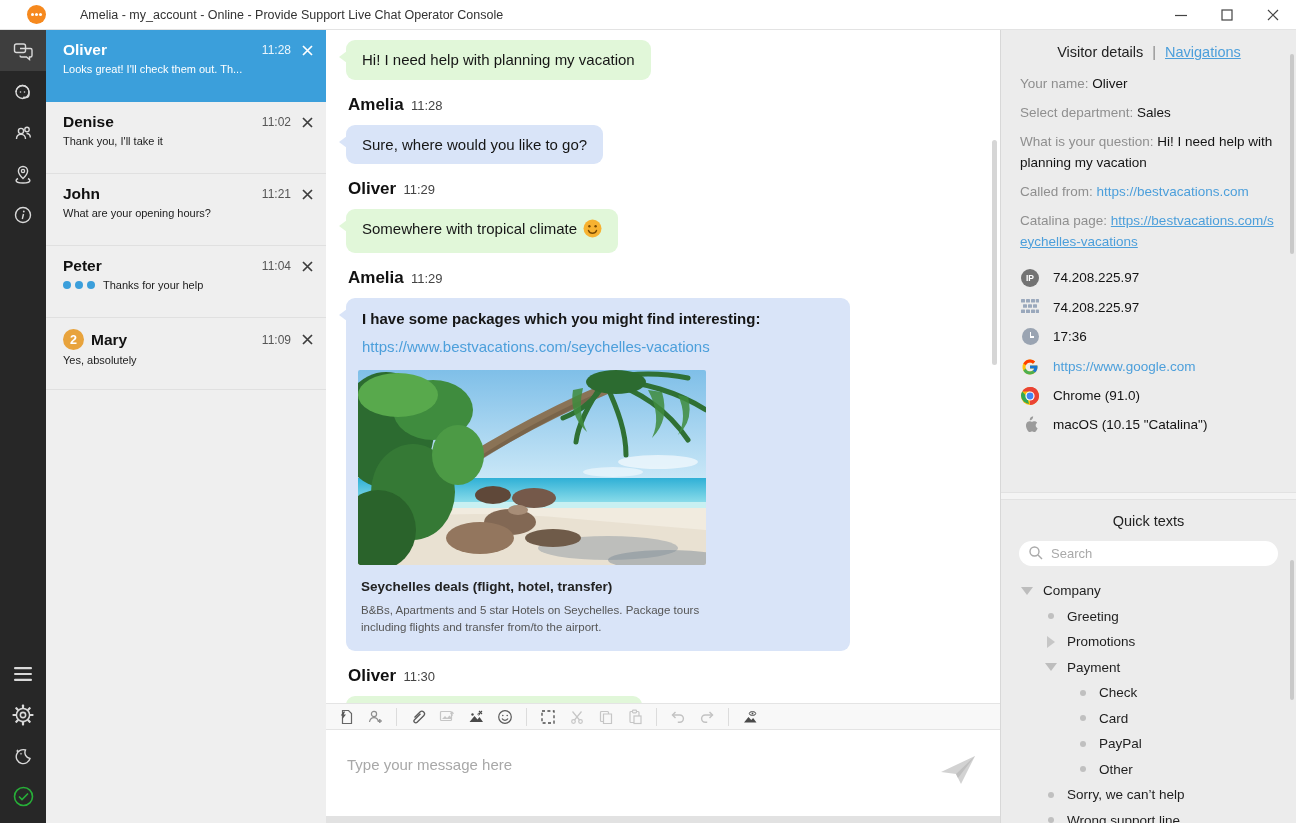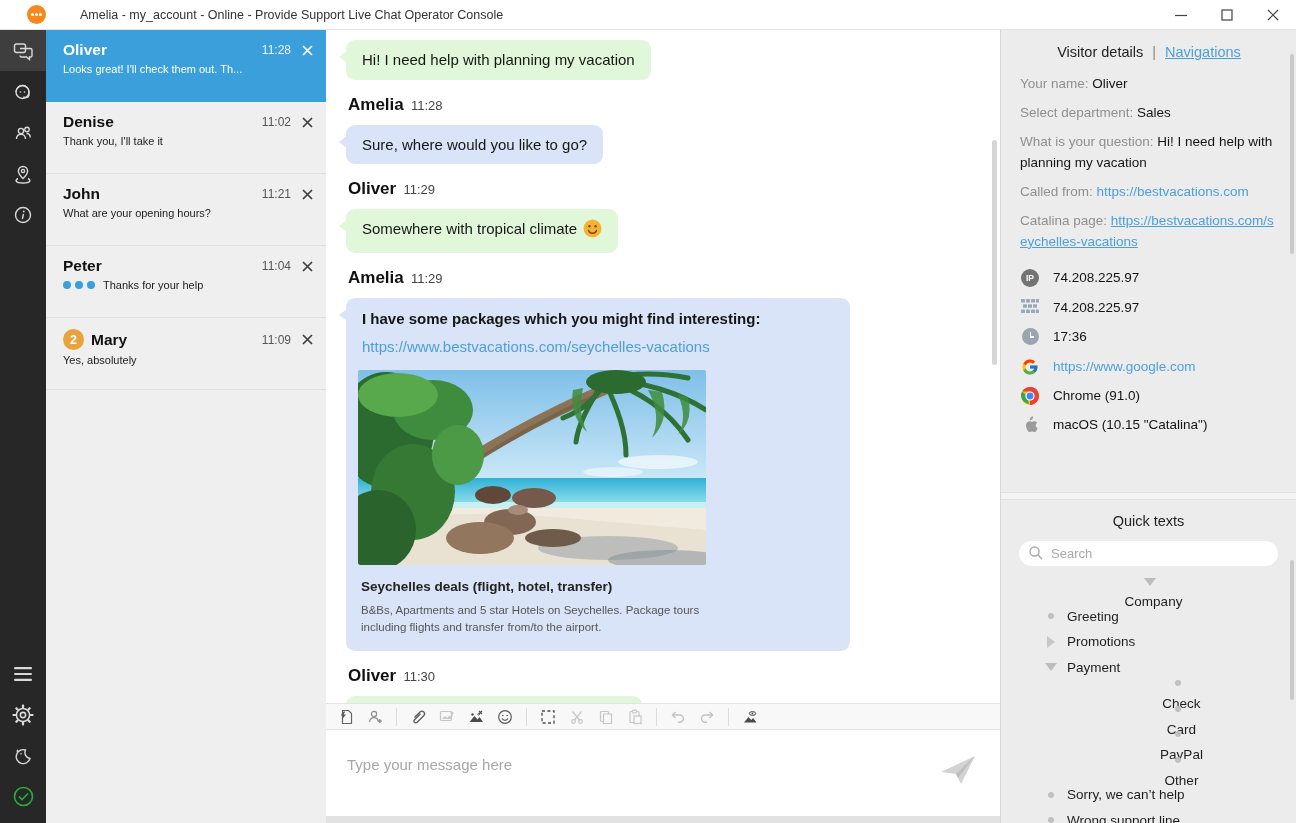--- a/index.html
+++ b/index.html
@@ -92,23 +92,23 @@
   .flag::before { content:""; position:absolute; left:0; top:0; width:9px; height:7px; background:#3C3B6E; }
   .section-gap { height:8px; background:#F4F4F4; border-top:1px solid #E2E2E2; border-bottom:1px solid #E2E2E2; }
   .quicktexts { position:relative; padding:13px 16px 0 16px; }
   .qt-title { text-align:center; font-size:14.5px; color:#222; margin-bottom:12px; }
   .qt-search { position:relative; margin:0 2px 12px 2px; }
   .qt-search input { width:100%; height:25px; border:none; outline:none; border-radius:13px; background:#fff; padding:0 10px 0 32px; font-size:13px; color:#333; font-family:"Liberation Sans", sans-serif; }
   .qt-search input::placeholder { color:#A9A9A9; }
   .qt-search .mag { position:absolute; left:9px; top:4px; }
   .tree-row { display:flex; align-items:center; height:25.5px; font-size:13.5px; color:#1e1e1e; }
   .tree-row .tw { width:16px; display:flex; justify-content:center; flex:0 0 16px; }
-  .lvl0 { padding-left:2px;flex-direction:column; }
+  .lvl0 { padding-left:2px; }
   .lvl1 { padding-left:26px; }
-  .lvl2 { padding-left:58px;flex-direction:column; }
+  .lvl2 { padding-left:58px; }
   .tri-down { width:0; height:0; border-left:6px solid transparent; border-right:6px solid transparent; border-top:8px solid #BDBDBD; }
   .tri-right { width:0; height:0; border-top:6px solid transparent; border-bottom:6px solid transparent; border-left:8px solid #C6C6C6; }
   .bullet { width:6px; height:6px; border-radius:50%; background:#C0C0C0; }
   .tree-row .tlabel { margin-left:8px; }
   .rp-scroll1 { position:absolute; right:2px; top:24px; width:4px; height:200px; border-radius:2px; background:#C9C9C9; }
   .rp-scroll2 { position:absolute; right:2px; top:530px; width:4px; height:140px; border-radius:2px; background:#C9C9C9; }
 </style>
 </head>
 <body>
 

